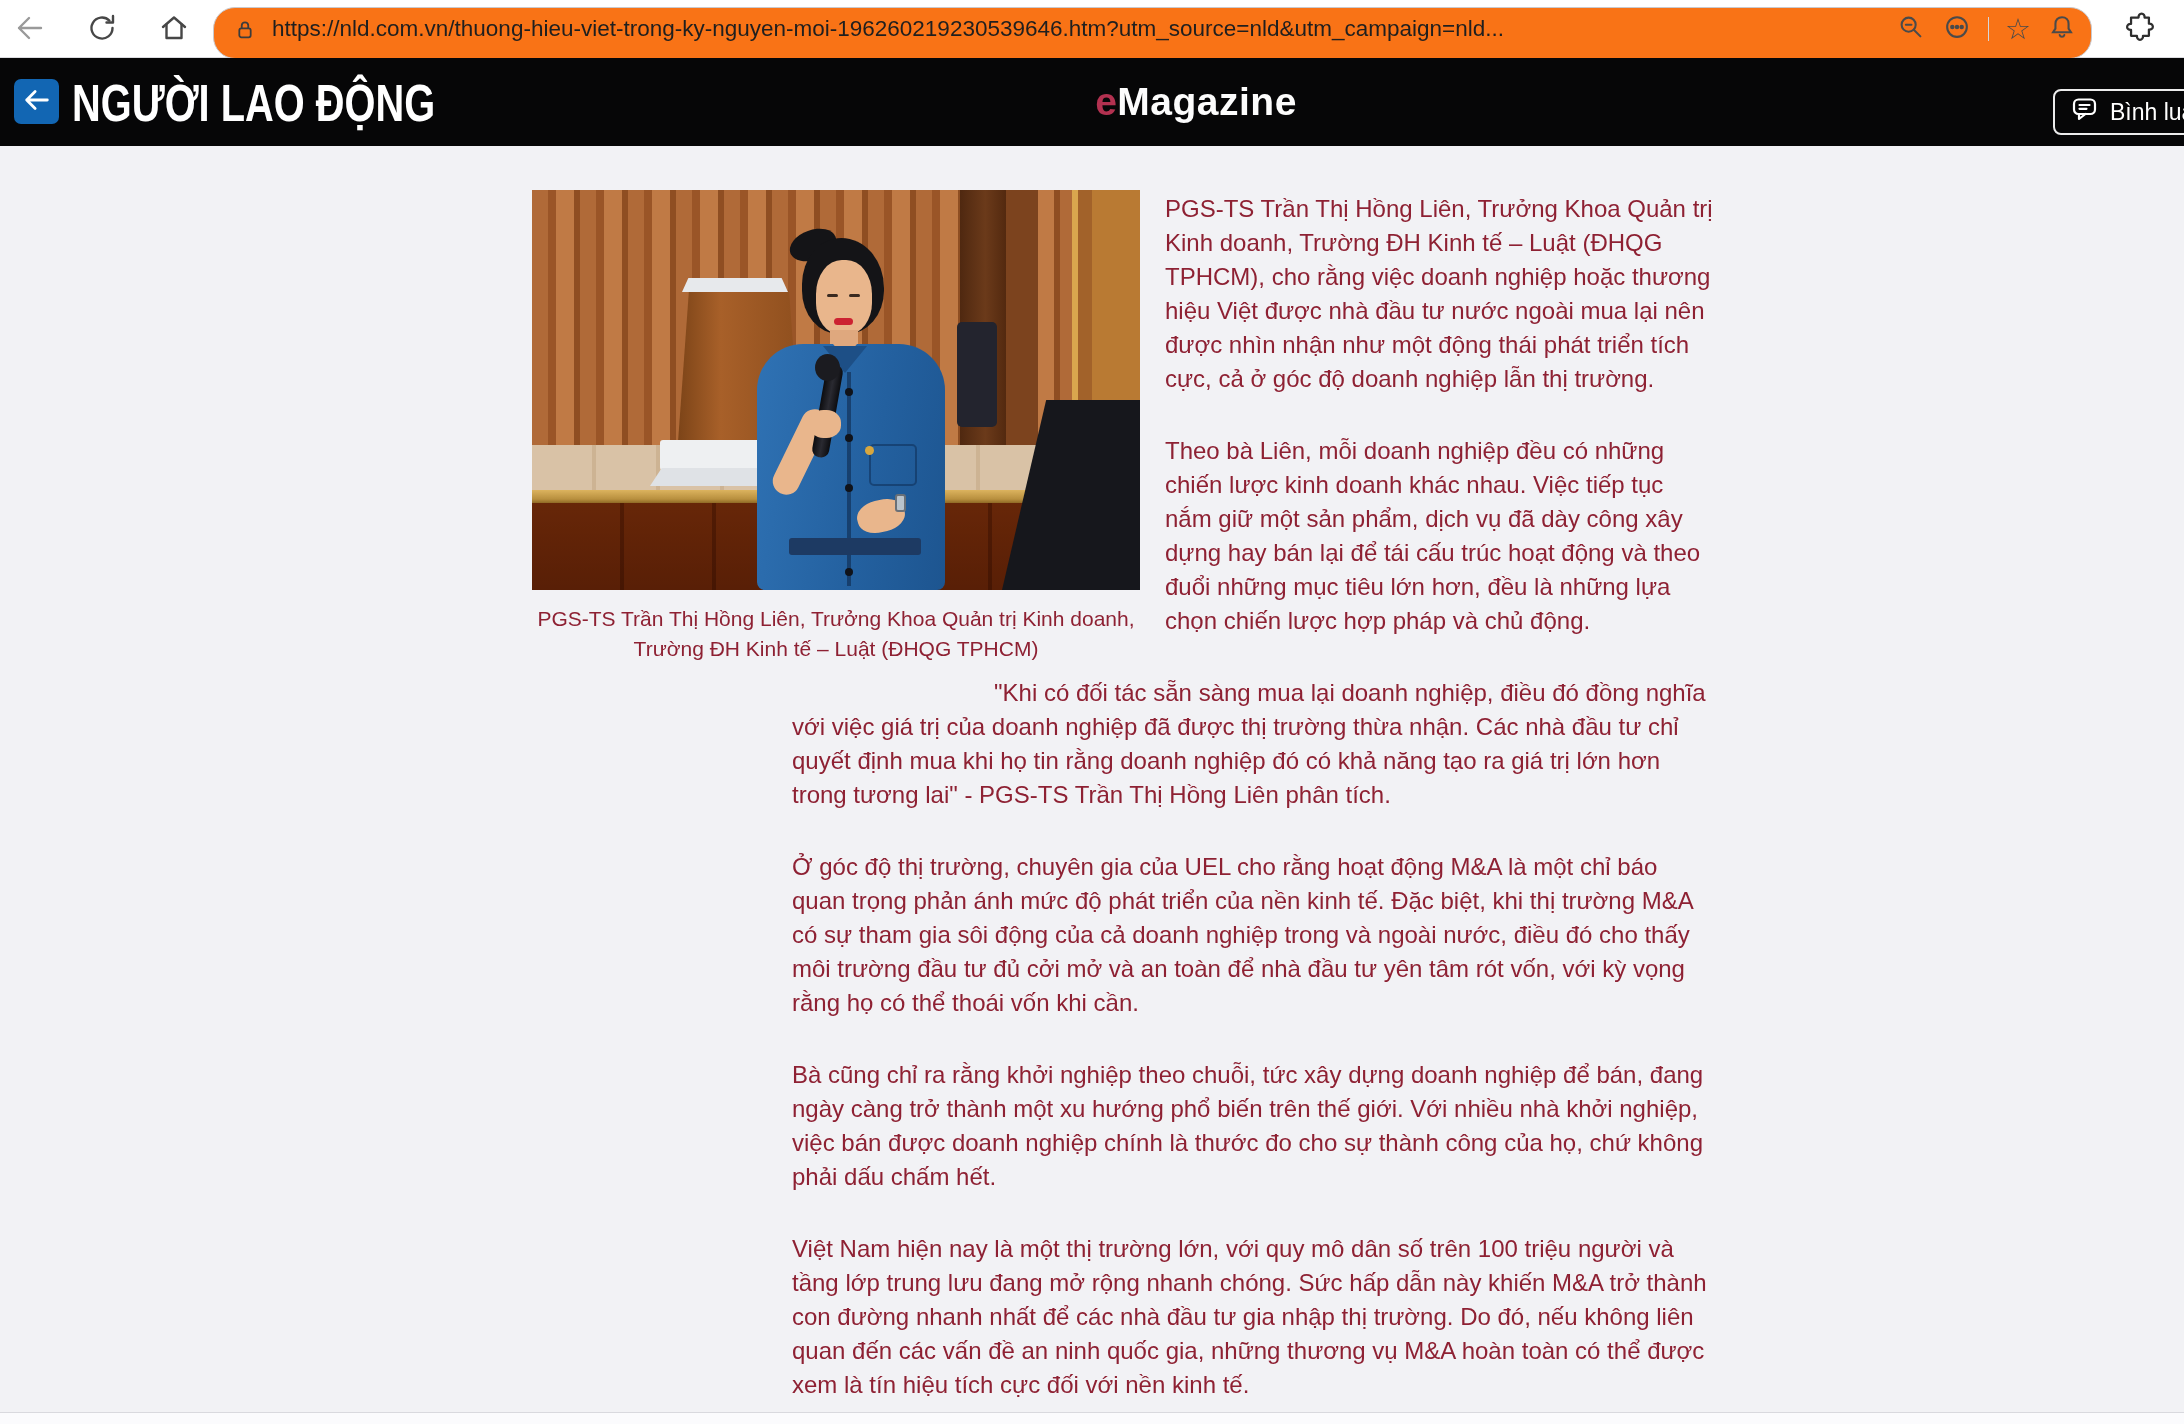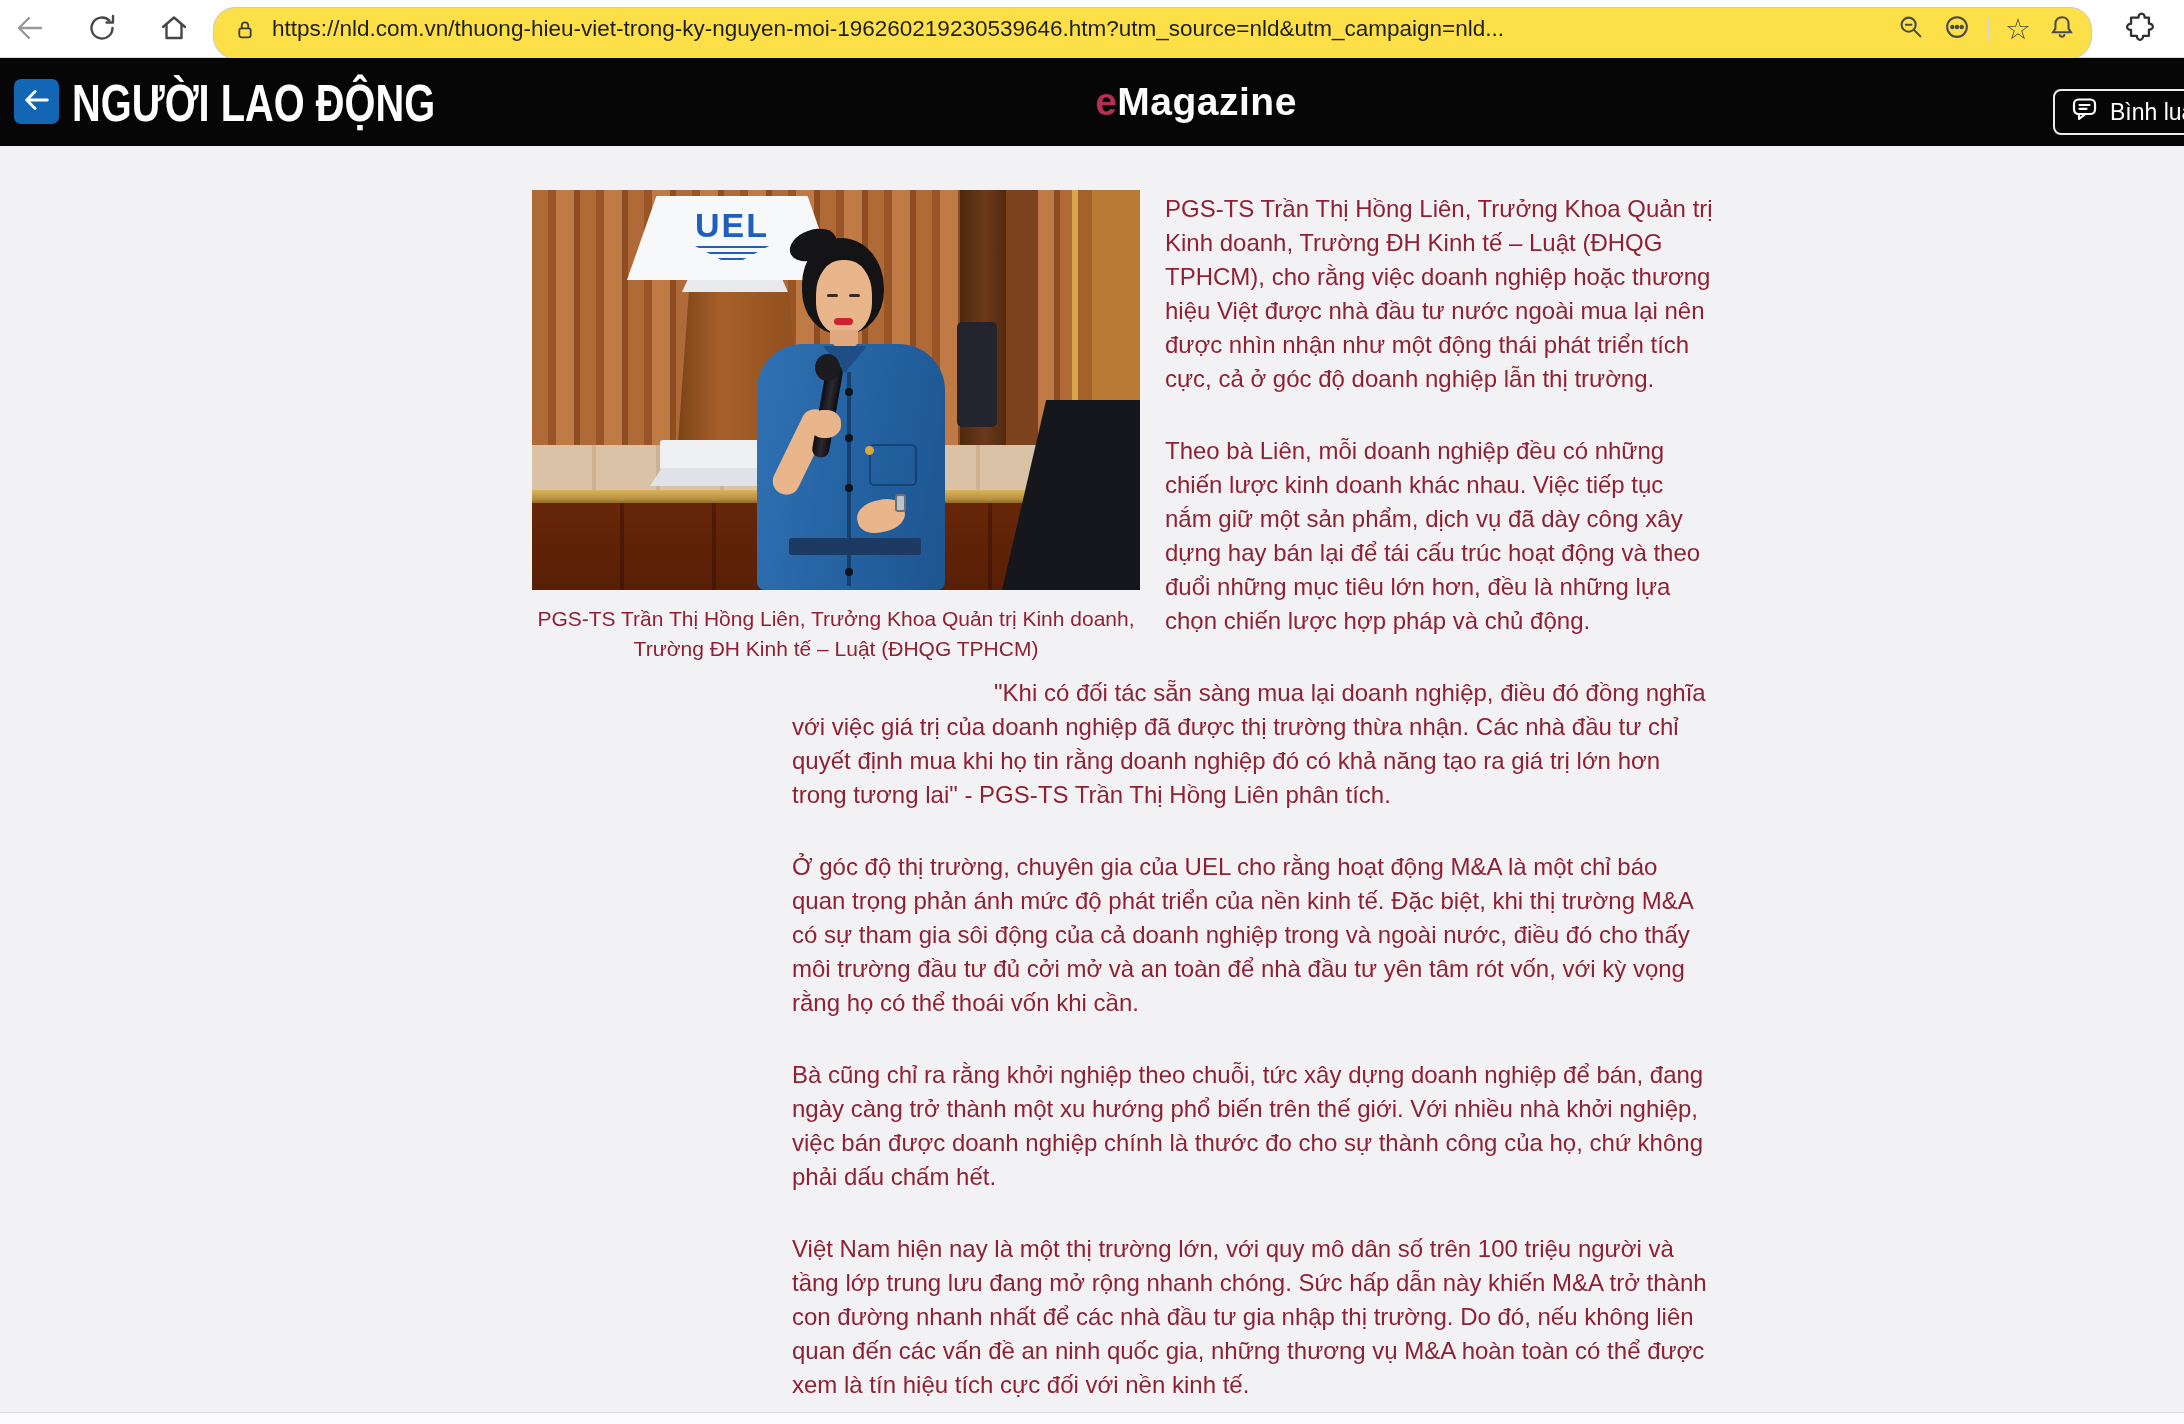--- a/index.html
+++ b/index.html
@@ -8,21 +8,21 @@
 
   
   .toolbar { position:absolute; top:0; left:0; width:2184px; height:58px;
              background:#ffffff; border-bottom:1px solid #dcdce0; }
   .tb-btn { position:absolute; top:7px; width:44px; height:44px; border-radius:6px;
             display:flex; align-items:center; justify-content:center; background:none; border:none; }
   .tb-btn svg { stroke:#474747; fill:none; stroke-width:2.4; stroke-linecap:round; stroke-linejoin:round; }
   .btn-back { left:8px; } .btn-back svg { stroke:#9a9a9a; }
   .btn-refresh { left:80px; } .btn-home { left:152px; }
   .urlbar { position:absolute; left:213px; top:7px; width:1879px; height:52px;
-            background:#fde047; border:1px solid #c9c9ce; border-radius:22px; }
+            background:#f97316; border:1px solid #c9c9ce; border-radius:22px; }
   .urlbar .lock { position:absolute; left:18px; top:9px; }
   .urlbar .lock svg { stroke:#3c3c3c; fill:none; stroke-width:2.2; }
   .url-text { position:absolute; left:58px; top:0; height:42px; line-height:42px;
               font-size:22.5px; color:#1f1f1f; white-space:nowrap; overflow:hidden; width:1660px; }
   .url-icons { position:absolute; right:14px; top:0; height:42px; display:flex; align-items:center; gap:16px; }
   .url-icons svg { stroke:#4a4a4a; fill:none; stroke-width:2.2; stroke-linecap:round; }
   .sep { width:1px; height:24px; background:#d6d6da; }
   .star-glyph { font-size:29px; color:#4a4a4a; line-height:1; }
   .btn-ext { left:2118px; } .btn-ext svg { stroke:#2f2f2f; stroke-width:2.4; }
 
@@ -224,24 +224,20 @@
         <div class="wall"></div>
         <div class="col-dark"></div>
         <div class="panel-mid"></div>
         <div class="door"></div>
         <div class="floor"></div>
         <div class="goldstrip"></div>
         <div class="cabinet"></div>
 
         <div class="podium-body"></div>
         <div class="podium-neck"></div>
-        <div class="podium-top">
-          <div class="podium-label" style="position:relative">UEL</div>
-          <div class="uel-wings" style="position:relative"></div>
-        </div>
         <div class="podium-base"></div>
         <div class="podium-base2"></div>
 
         <div class="speaker"></div>
         <div class="wedge"></div>
 
         <div class="person">
           <div class="bun"></div>
           <div class="hair"></div>
           <div class="face"></div>

